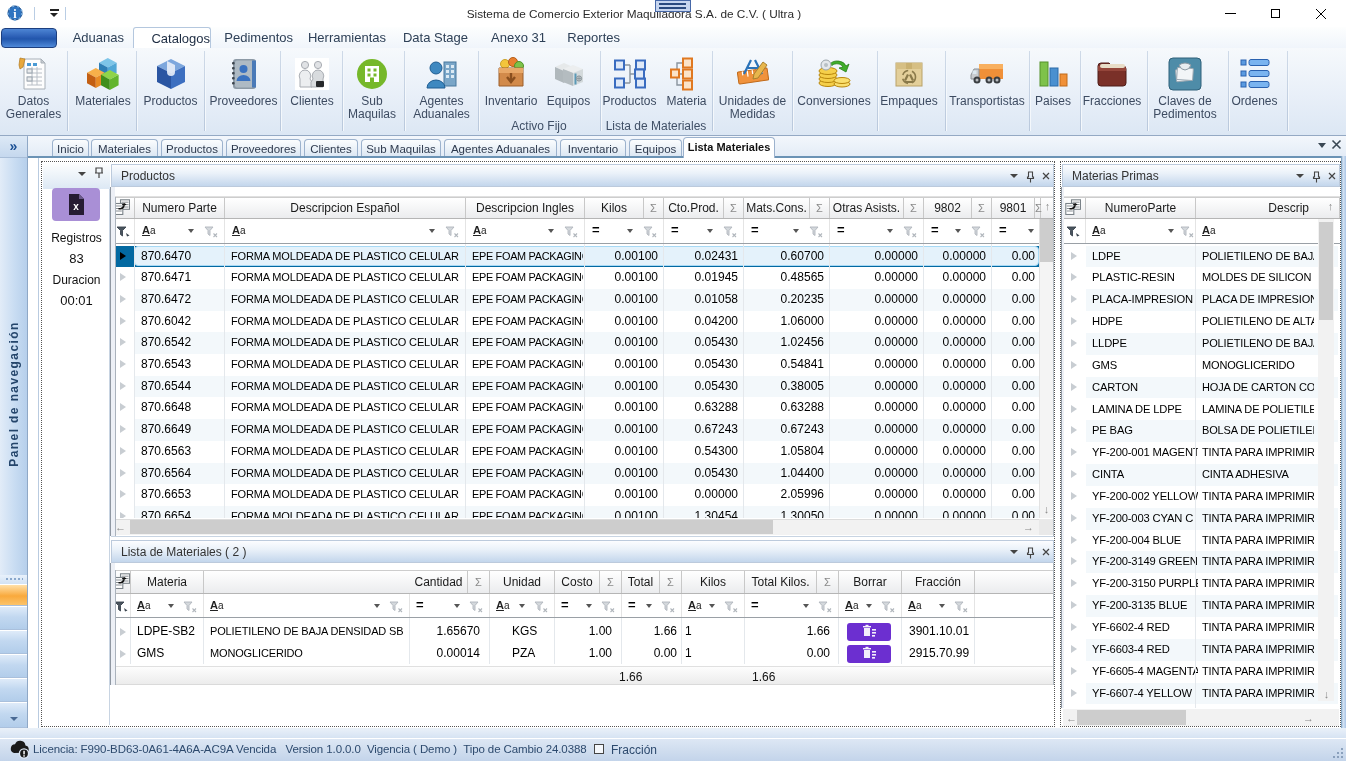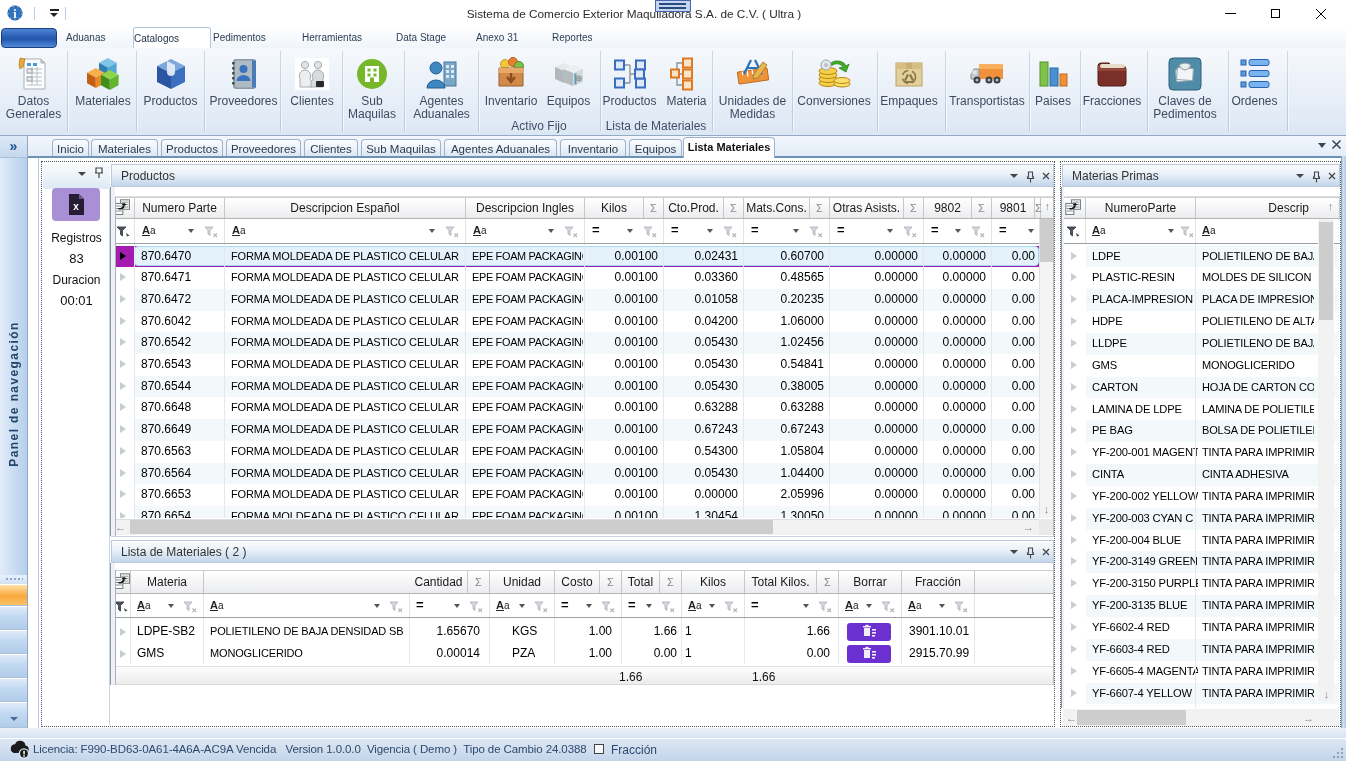--- a/index.html
+++ b/index.html
@@ -4,21 +4,21 @@
 * { margin:0; padding:0; box-sizing:border-box; }
 html,body { width:1346px; height:761px; overflow:hidden; }
 body { font-family:"Liberation Sans", sans-serif; position:relative; background:#fff; }
 .abs { position:absolute; }
 .tt { white-space:nowrap; }
 
 #titlebar { left:0; top:0; width:1346px; height:27px; background:#ffffff; }
 #apptitle { left:-39px; top:7px; width:1346px; text-align:center; font-size:11.8px; color:#2b2b2b; }
 
 #ribtabs { left:0; top:27px; width:1346px; height:21px; background:linear-gradient(#fdfefe,#f0f5fb); }
-.rtab { position:absolute; top:0; height:21px; line-height:21px; font-size:10px; color:#2e4057; text-align:left; }
+.rtab { position:absolute; top:0; height:21px; line-height:21px; font-size:13px; color:#2e4057; text-align:right; }
 .rtab.sel { background:#ffffff; border:1px solid #b4c7de; border-bottom:none; border-radius:3px 3px 0 0; color:#1d2c42; }
 #appbtn { left:1px; top:1px; width:56px; height:20px; border-radius:4px; border:1px solid #1d3f7f; background:linear-gradient(#4d85d4,#2a5db4 45%,#2256ac 55%,#4f8ad9); }
 
 #ribbon { left:0; top:48px; width:1346px; height:88px; background:linear-gradient(#f6f9fc,#e8eff8 55%,#dce7f4); border-bottom:1px solid #94a9c4; }
 .rsep { position:absolute; top:3px; height:80px; width:2px; background:linear-gradient(#cfdae8,#b9c8dc); border-right:1px solid #f4f8fc; }
 .ritem { position:absolute; top:8px; text-align:center; font-size:12px; color:#3d4b61; }
 .ricon { margin:0 auto 3px auto; width:36px; height:36px; }
 .rlabel { line-height:13px; }
 .gcap { position:absolute; top:71px; height:14px; line-height:14px; text-align:center; font-size:12px; color:#3f4f66; width:100%; }
 
@@ -557,40 +557,40 @@
   </svg>
 <div class="abs" style="left:931px;top:222px;font-size:13px;color:#000;font-weight:bold">=</div>
 <div class="abs" style="left:955px;top:229px;width:0;height:0;border-top:4px solid #555;border-left:3.5px solid transparent;border-right:3.5px solid transparent"></div>
 <svg class="abs" style="left:971px;top:226px" width="14" height="12" viewBox="0 0 14 12">
     <path d="M1 1 h8 l-3 3.5 v5 l-2 -1.5 v-3.5 z" fill="#d4d8dc" stroke="#b0b6bc" stroke-width="0.9"></path>
     <path d="M9.5 7.5 l3.5 3.5 m0 -3.5 l-3.5 3.5" stroke="#b0b6bc" stroke-width="1.1"></path>
   </svg>
 <div class="abs" style="left:999px;top:222px;font-size:13px;color:#000;font-weight:bold">=</div>
 <div class="abs" style="left:1028px;top:229px;width:0;height:0;border-top:4px solid #555;border-left:3.5px solid transparent;border-right:3.5px solid transparent"></div>
 <div class="abs" style="left:111px;top:244px;width:943px;height:274px;overflow:hidden">
-    <div class="grow" style="left:0;top:1.5px;width:943px;height:21.7px;background:#a21caf">
+    <div class="grow" style="left:0;top:1.5px;width:943px;height:21.7px;background:#0369a1">
       <div class="abs" style="left:23px;top:0.5px;width:905px;height:20px;background:#e4f2fb;border:1px solid #a7d9f5;border-radius:4px"></div>
       <div class="tri b"></div>
       <div class="gc" style="left:30px;width:82px">870.6470</div>
       <div class="gc dsc" style="left:120px;width:233px">FORMA MOLDEADA DE PLASTICO CELULAR</div>
       <div class="gc dsc2" style="left:361px;width:111px">EPE FOAM PACKAGING</div>
       <div class="gc num" style="left:474px;width:73px">0.00100</div>
       <div class="gc num" style="left:553px;width:74px">0.02431</div>
       <div class="gc num" style="left:633px;width:80px">0.60700</div>
       <div class="gc num" style="left:719px;width:88px">0.00000</div>
       <div class="gc num" style="left:813px;width:62px">0.00000</div>
       <div class="gc num" style="left:881px;width:43px">0.00</div>
     </div>
     <div class="grow" style="left:0;top:23.2px;width:943px;height:21.7px;background:#ffffff">
       <div class="tri"></div>
       <div class="gc" style="left:30px;width:82px">870.6471</div>
       <div class="gc dsc" style="left:120px;width:233px">FORMA MOLDEADA DE PLASTICO CELULAR</div>
       <div class="gc dsc2" style="left:361px;width:111px">EPE FOAM PACKAGING</div>
       <div class="gc num" style="left:474px;width:73px">0.00100</div>
-      <div class="gc num" style="left:553px;width:74px">0.03360</div>
+      <div class="gc num" style="left:553px;width:74px">0.01945</div>
       <div class="gc num" style="left:633px;width:80px">0.48565</div>
       <div class="gc num" style="left:719px;width:88px">0.00000</div>
       <div class="gc num" style="left:813px;width:62px">0.00000</div>
       <div class="gc num" style="left:881px;width:43px">0.00</div>
     </div>
     <div class="grow" style="left:0;top:44.9px;width:943px;height:21.7px;background:#ffffff">
       <div class="abs" style="left:24px;top:0;right:0;height:100%;background:#f3f8fb"></div>
       <div class="tri"></div>
       <div class="gc" style="left:30px;width:82px">870.6472</div>
       <div class="gc dsc" style="left:120px;width:233px">FORMA MOLDEADA DE PLASTICO CELULAR</div>

